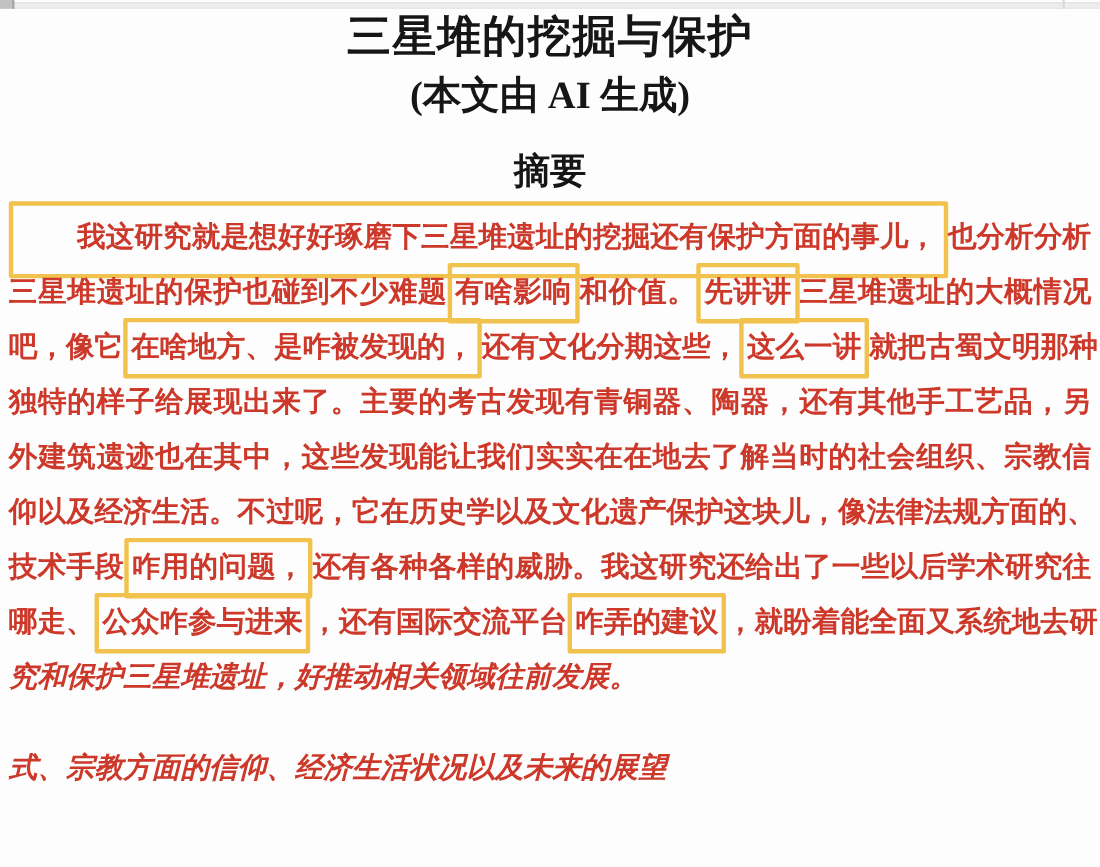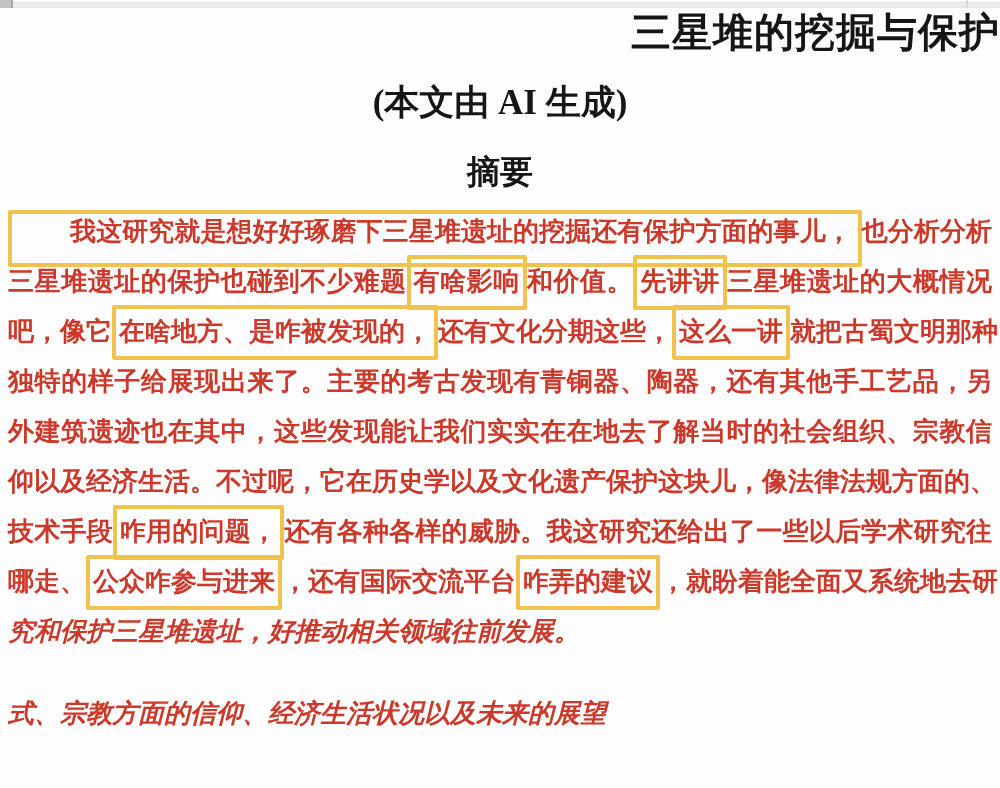--- a/index.html
+++ b/index.html
@@ -22,45 +22,45 @@
   }
   .corner-artifact{
     position:absolute;top:0;left:0;width:11px;height:8px;
     background:#c2c2c2;border-right:2px solid #a6a6a6;
   }
   .right-tick-artifact{
     position:absolute;top:0;left:966px;width:2px;height:8px;background:#d9d9d9;
   }
   .doc-title{
     margin:0;padding-top:10px;height:46px;line-height:46px;
-    text-align:right;font-size:40px;font-weight:bold;
+    text-align:center;font-size:40px;font-weight:bold;
     color:var(--ink,#161616);letter-spacing:1px;
   }
   .doc-subtitle{
-    margin-top:28px;height:38px;line-height:38px;
+    margin-top:12px;height:38px;line-height:38px;
     text-align:center;font-size:35px;font-weight:bold;color:var(--ink,#161616);
   }
   .section-heading{
     margin-top:32px;height:36px;line-height:36px;
     text-align:center;font-size:33px;font-weight:bold;color:var(--ink,#161616);
   }
   .abstract{
     margin-top:17px;padding:0 8px;
     color:var(--red,#cc392a);
     font-size:26px;font-weight:bold;
   }
   .bline{height:50px;line-height:50px;white-space:nowrap;}
   .jline{text-align:justify;text-align-last:justify;}
   .lline{text-align:left;font-style:italic;}
   .hl{
     border:4px solid var(--hlt,#f1c24d);
     border-radius:2px;
     padding:8px 3px 10px 3px;
   }
-  .hl-tall{padding:3px 6px 17px 6px;}
+  .hl-tall{padding:15px 6px 17px 6px;font-family:Liberation Mono, monospace;}
   .keywords{
     margin-top:32px;padding:0 8px;
     color:var(--red,#cc392a);
     font-size:26px;font-weight:bold;
   }
 </style>
 </head>
 <body>
 
 <div class="page">

